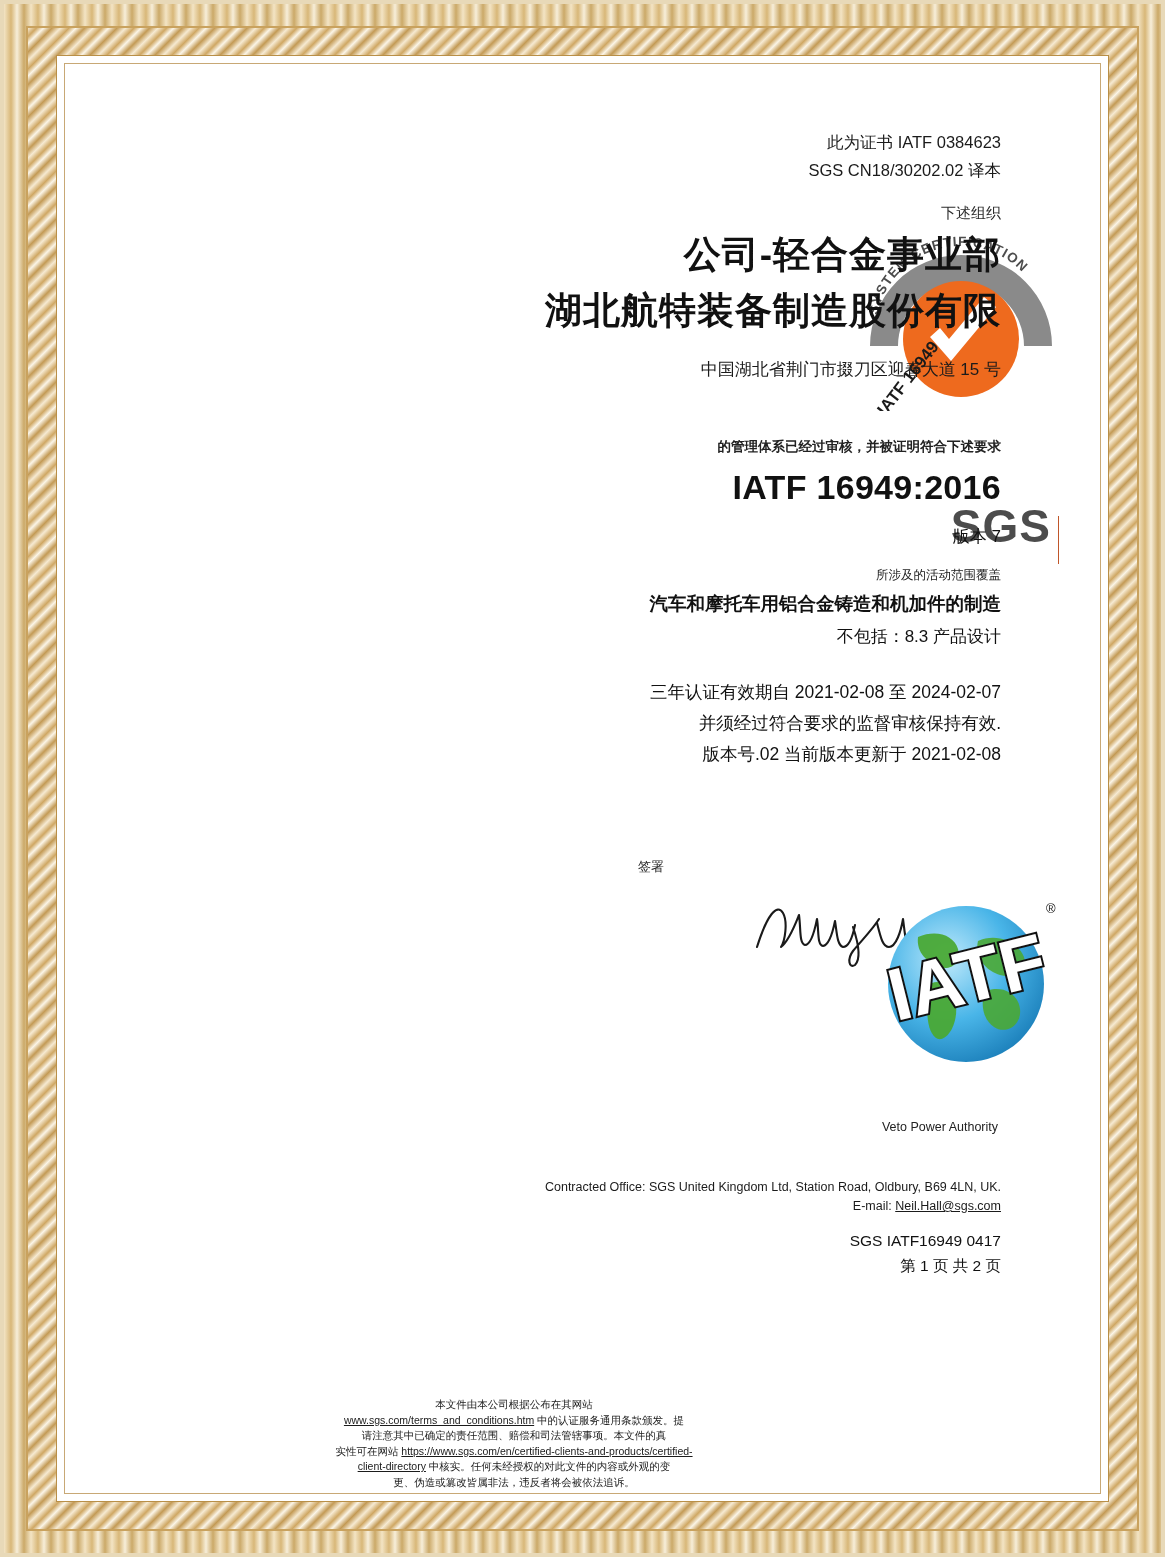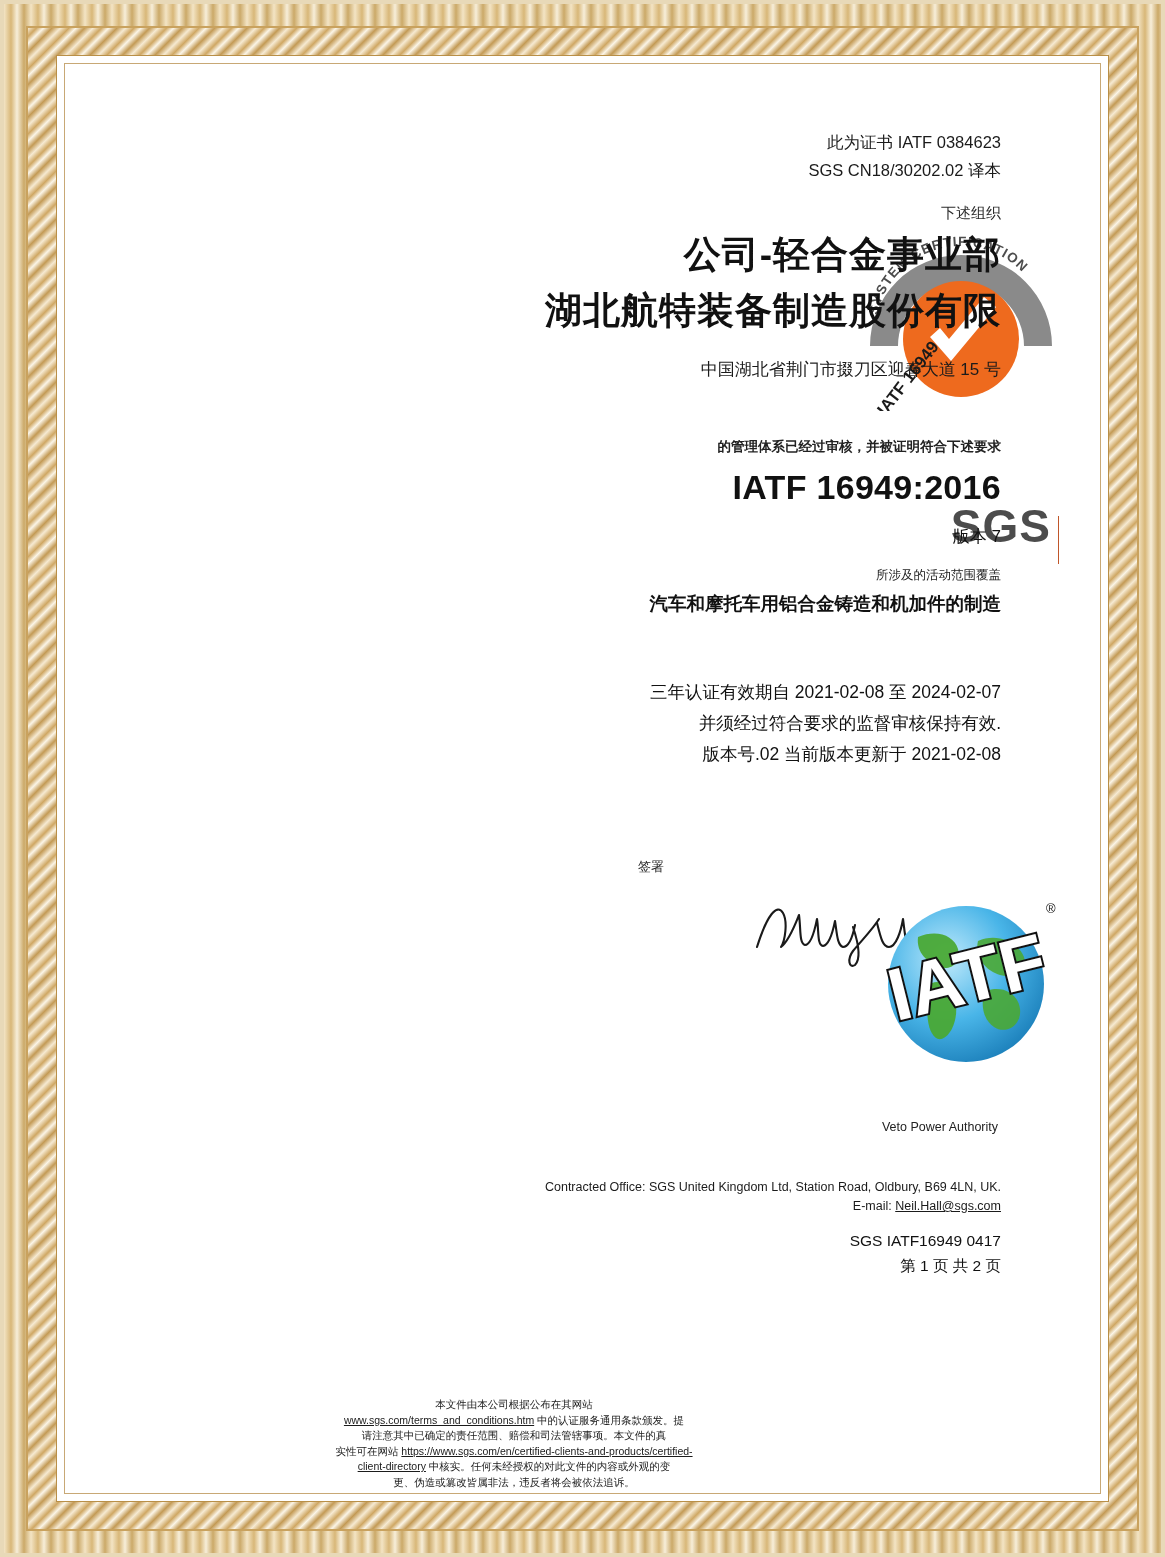--- a/index.html
+++ b/index.html
@@ -337,20 +337,21 @@
     <div class="audited-line">的管理体系已经过审核，并被证明符合下述要求</div>
 
     <div class="standard">IATF 16949:2016</div>
 
     <div class="version">版本 7</div>
 
     <div class="scope-label">所涉及的活动范围覆盖</div>
 
     <div class="scope">汽车和摩托车用铝合金铸造和机加件的制造</div>
 
+    <div class="exclusion">不包括：8.3 产品设计</div>
 
     <div class="validity">
       <div>三年认证有效期自 2021-02-08 至 2024-02-07</div>
       <div>并须经过符合要求的监督审核保持有效.</div>
       <div>版本号.02 当前版本更新于 2021-02-08</div>
     </div>
 
     <div class="sign-label">签署</div>
 
     <div class="signature">

